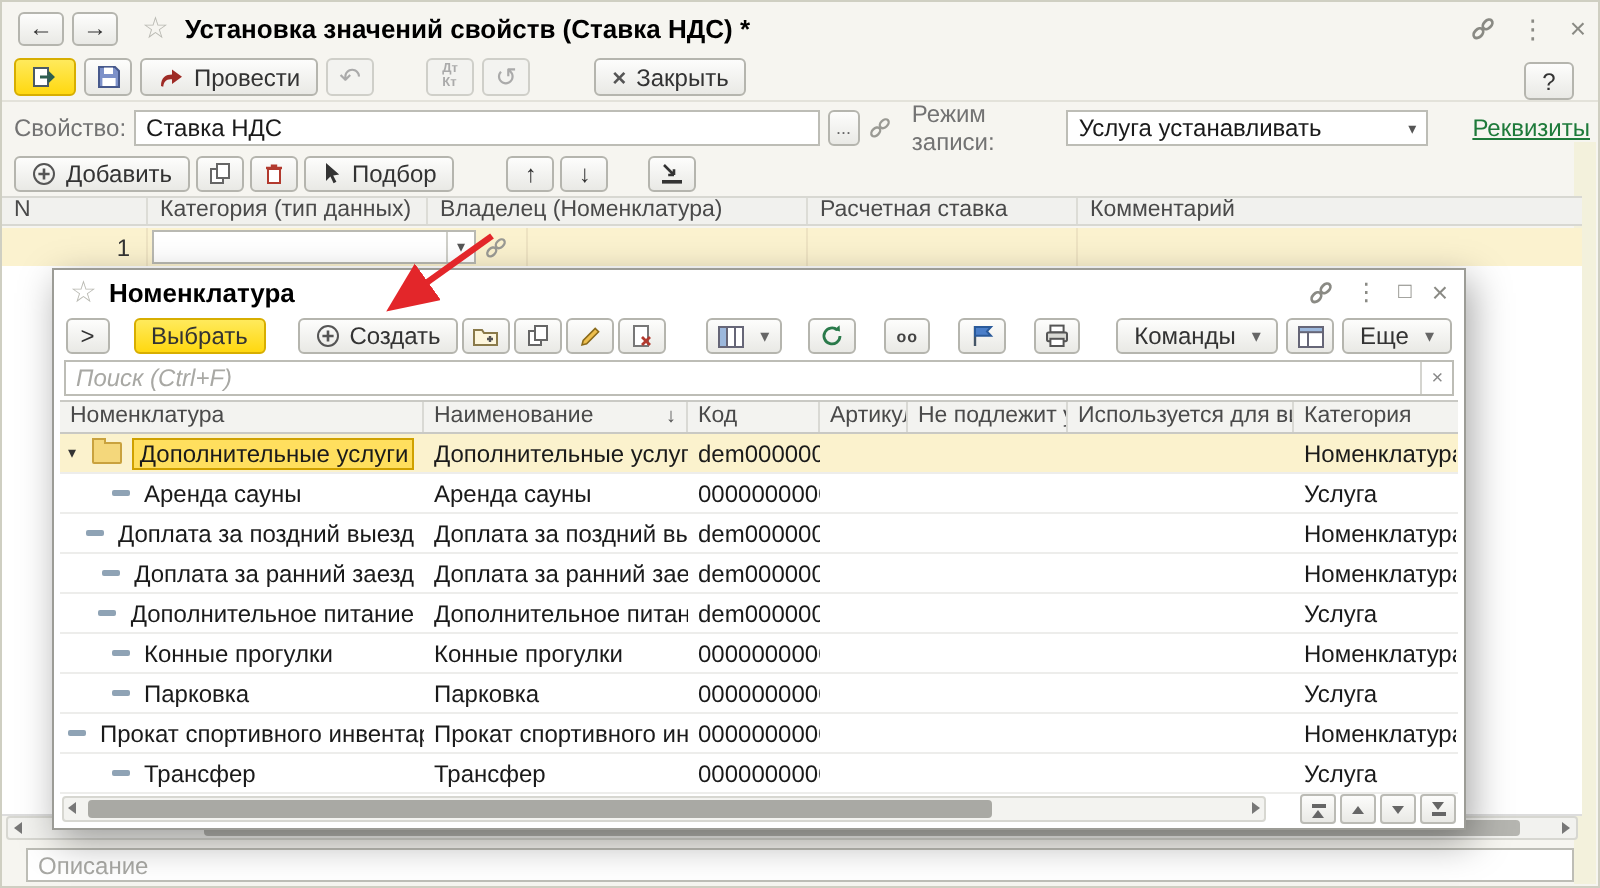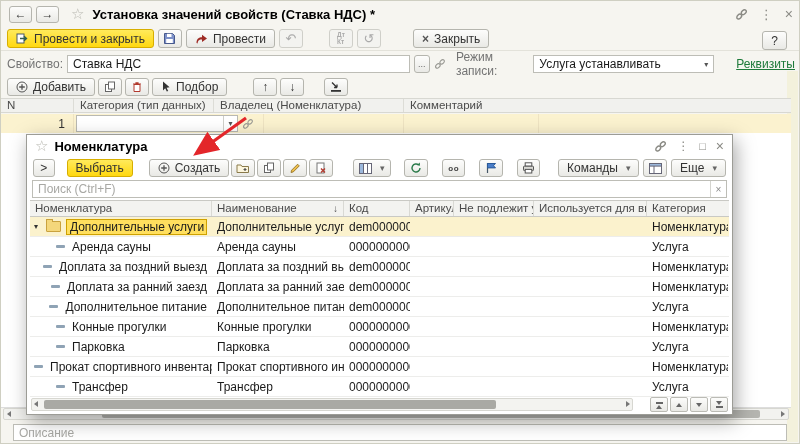--- a/index.html
+++ b/index.html
@@ -58,21 +58,21 @@
   .mhsb .al{position:absolute;left:3px;top:2px;} .mhsb .ar{position:absolute;right:3px;top:2px;}
   .desc{position:absolute;left:12px;top:423px;width:774px;height:17px;}
   
   .dialog{position:absolute;left:25px;top:133px;width:707px;height:281px;background:#fff;border:1px solid #9c9c96;
           box-shadow:3px 6px 18px rgba(0,0,0,.35);z-index:20;box-sizing:border-box;display:flex;flex-direction:column;}
   .dtitle{height:26px;display:flex;align-items:center;padding:0 8px;gap:6px;}
   .dtitle .t{font-size:13px;font-weight:bold;color:#000;}
   .dtbar{height:24px;display:flex;align-items:center;padding:0 6px;gap:4px;}
   .grp{display:flex;gap:2px;}
   .dsearch{height:24px;display:flex;align-items:center;padding:0 5px;}
-  .dsearch .inp{flex:1;height:18px;padding:0;}
+  .dsearch .inp{flex:1;height:18px;padding:0;font-style:italic;}
   .dsearch .ph{padding-left:5px;flex:1;}
   .sclear{width:15px;height:16px;border-left:1px solid #d4d4cf;display:flex;align-items:center;justify-content:center;color:#888;font-size:10px;}
   .dhead{height:17px;display:flex;background:#f3f3f0;border-top:1px solid #c9c9c4;border-bottom:1px solid #c9c9c4;box-sizing:border-box;margin:0 3px;}
   .dlg-h{box-sizing:border-box;padding:0 5px;color:#4a4a4a;font-size:11.5px;line-height:15px;border-right:1px solid #d9d9d4;
          white-space:nowrap;overflow:hidden;display:flex;align-items:center;}
   .dlg-h .sort{margin-left:auto;color:#555;font-size:10px;}
   .drows{margin:0 3px;}
   .dlg-row{display:flex;height:19px;align-items:center;border-bottom:1px solid #ededeb;}
   .dlg-row.sel{background:#fbf2cd;}
   .dlg-c{box-sizing:border-box;padding:0 5px;white-space:nowrap;overflow:hidden;color:#1a1a1a;height:19px;display:flex;align-items:center;}
@@ -121,21 +121,20 @@
       <span style="font-size:14px;">×</span>
     </div>
   </div>
 
   <div class="toolbar">
     <div class="btn yellow">
       <svg class="i" width="13" height="13" viewBox="0 0 13 13">
           <rect x="1" y="2" width="7" height="9" fill="#fff" stroke="#4a5a66"></rect>
           <path d="M4 6.5 h6 M8 4.2 L10.4 6.5 L8 8.8" fill="none" stroke="#2e5e50" stroke-width="1.5"></path>
         </svg>
-      <span>Провести и закрыть</span>
     </div>
     <div class="btn ic">
       <svg class="i" width="13" height="13" viewBox="0 0 13 13">
           <path d="M1.5 1.5 h8 l2 2 v8 h-10 z" fill="#7d91c9" stroke="#47598c"></path>
           <rect x="4" y="1.8" width="4.5" height="3.2" fill="#fff"></rect>
           <rect x="3.2" y="7" width="6.6" height="4" fill="#fff"></rect>
         </svg>
     </div>
     <div class="btn">
       <svg class="i" width="13" height="12" viewBox="0 0 13 12">
@@ -229,20 +228,21 @@
           <path d="M2 1.5 L7 6.5 M7 6.5 L7 3.6 M7 6.5 L4.1 6.5" stroke="#333" stroke-width="1.3" fill="none"></path>
           <rect x="1" y="9" width="10" height="1.8" fill="#333"></rect>
         </svg>
     </div>
   </div>
 
   <div class="mhead" id="main-head">
       <div class="m-h" style="width: 73px;">N</div>
       <div class="m-h" style="width: 140px;">Категория (тип данных)</div>
       <div class="m-h" style="width: 190px;">Владелец (Номенклатура)</div>
+      <div class="m-h" style="width: 135px;">Расчетная ставка</div>
       <div class="m-h" style="width: 252px; border-right: none;">Комментарий</div>
     </div>
   <div class="mrow">
     <div class="m-c" style="width:73px;justify-content:flex-end;padding-right:8px;">
         <span>1</span>
       </div>
     <div class="m-c" style="width:190px;">
       <div class="ownerbox">
         <span class="sp"></span>
         <span class="combo-ar">▾</span>

